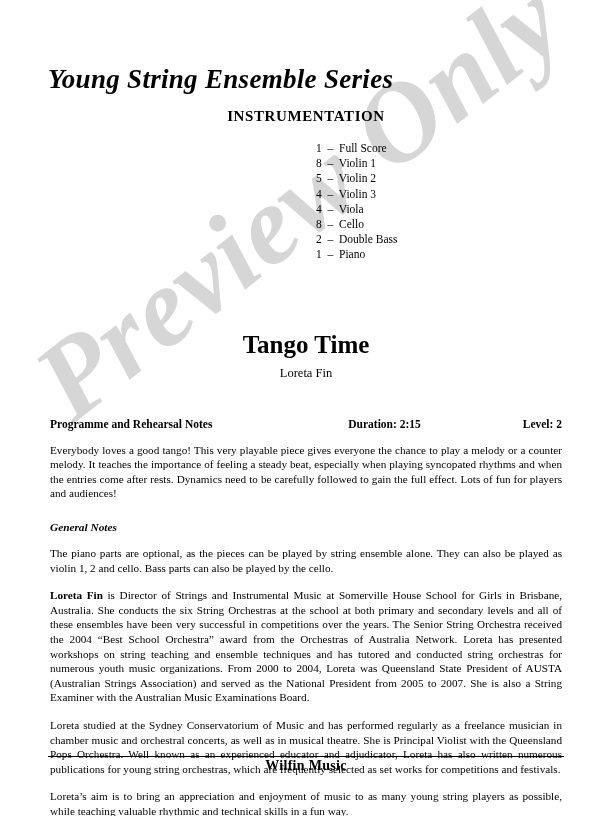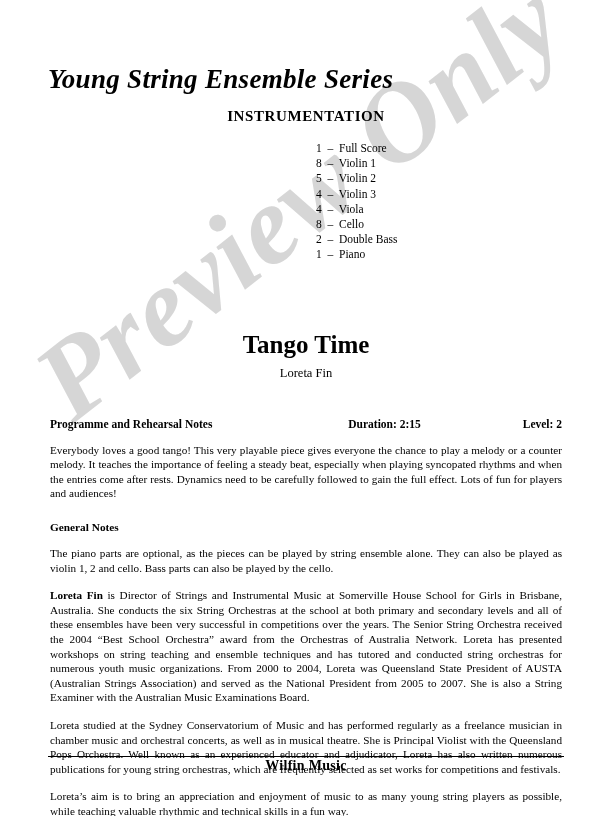--- a/index.html
+++ b/index.html
@@ -106,20 +106,21 @@
     line-height: 14.6px;
     text-align: justify;
     margin-top: 13px;
     padding: 0 2px;
   }
   .section-heading {
     font-weight: 700;
     font-size: 11.3px;
     margin-top: 20px;
     padding: 0 2px;
+    font-style: italic;
   }
   .bold-lead {
     font-weight: 700;
   }
   .footer {
     position: absolute;
     left: 48px;
     right: 48px;
     bottom: 42px;
     z-index: 10;

